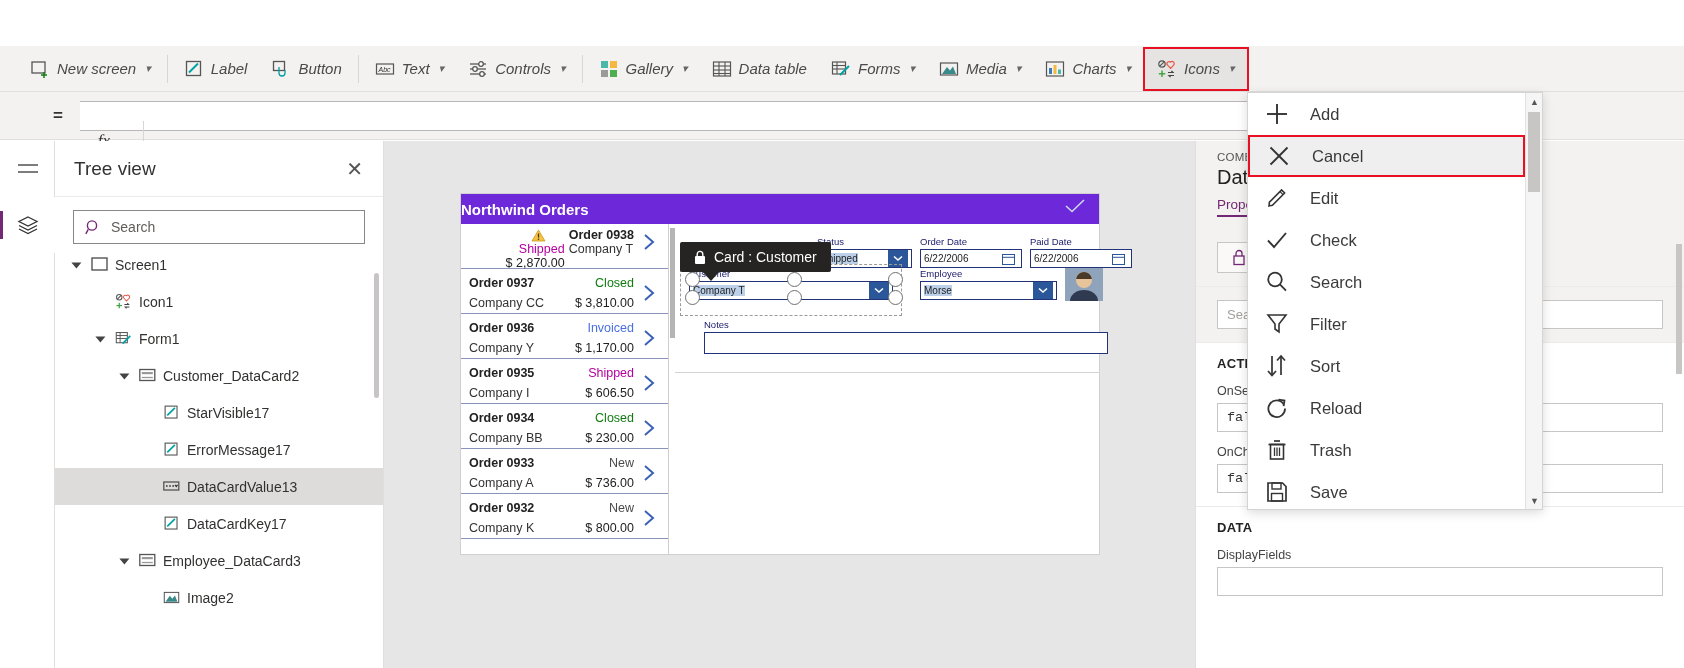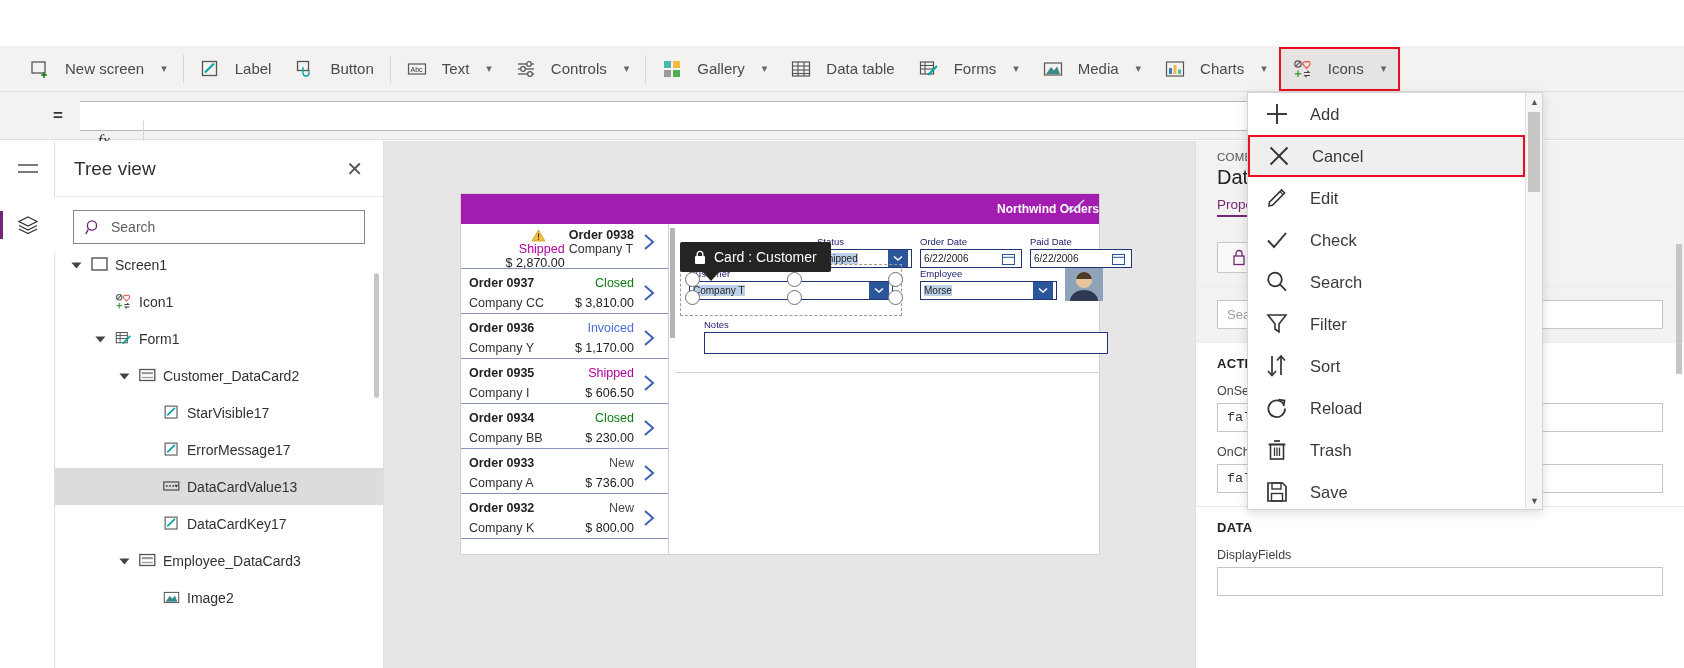--- a/index.html
+++ b/index.html
@@ -31,22 +31,22 @@
     outline:2px solid #e81123; outline-offset:0px;
   }
 
   
   .ribbon{
     position:absolute; left:0; top:46px; width:1684px; height:46px;
     background:#f3f2f1; border-bottom:1px solid #e1dfdd;
     display:flex; align-items:center; padding-left:18px;
   }
   .rb{
-    display:flex; align-items:center; gap:15px; height:40px;
-    padding:0 12px; cursor:pointer; color:#4a4a4a; font-size:15px; white-space:nowrap;
+    display:flex; align-items:center; gap:7px; height:40px;
+    padding:0 12px; cursor:pointer; color:#4a4a4a; font-size:15px; white-space:nowrap;font-style:italic;
   }
   .rb .cv{ font-size:11px; color:#666; margin-left:2px; }
   .rsep{ width:1px; height:28px; background:#d8d6d4; margin:0 4px; }
   .rb.highlight{ border:2px solid #e81123; background:#e6e4e2; height:44px; }
   .ic{ display:inline-block; width:20px; height:20px; position:relative; flex:0 0 auto;}
 
   
   .fbar{
     position:absolute; left:0; top:92px; width:1684px; height:48px;
     background:#f3f2f1; border-bottom:1px solid #e1dfdd;
@@ -119,22 +119,22 @@
   
   .canvas{
     position:absolute; left:384px; top:141px; right:489px; bottom:0;
     background:#e6e6e6; overflow:hidden;
   }
   .phone{
     position:absolute; left:77px; top:53px; width:638px; height:360px;
     background:#fff; box-shadow:0 0 0 1px #d0d0d0;
   }
   .app-hdr{
-    height:30px; background:#a21caf; color:#fff; display:flex; align-items:center;
-    justify-content:flex-end; font-weight:bold; font-size:12px; position:relative;
+    height:30px; background:#6d28d9; color:#fff; display:flex; align-items:center;
+    justify-content:flex-start; font-weight:bold; font-size:15px; position:relative;
   }
   .app-check{ position:absolute; right:14px; top:5px; }
   .gal{
     position:absolute; left:0; top:30px; width:208px; bottom:0; background:#fff;
     border-right:1px solid #cfcfcf; overflow:hidden;
   }
   .gitem{
     height:45px; border-bottom:1px solid #8a93b8; padding:4px 8px 0 8px;
     display:grid; grid-template-columns: 1fr auto 22px; grid-template-rows:auto auto;
     column-gap:4px; align-items:center;

